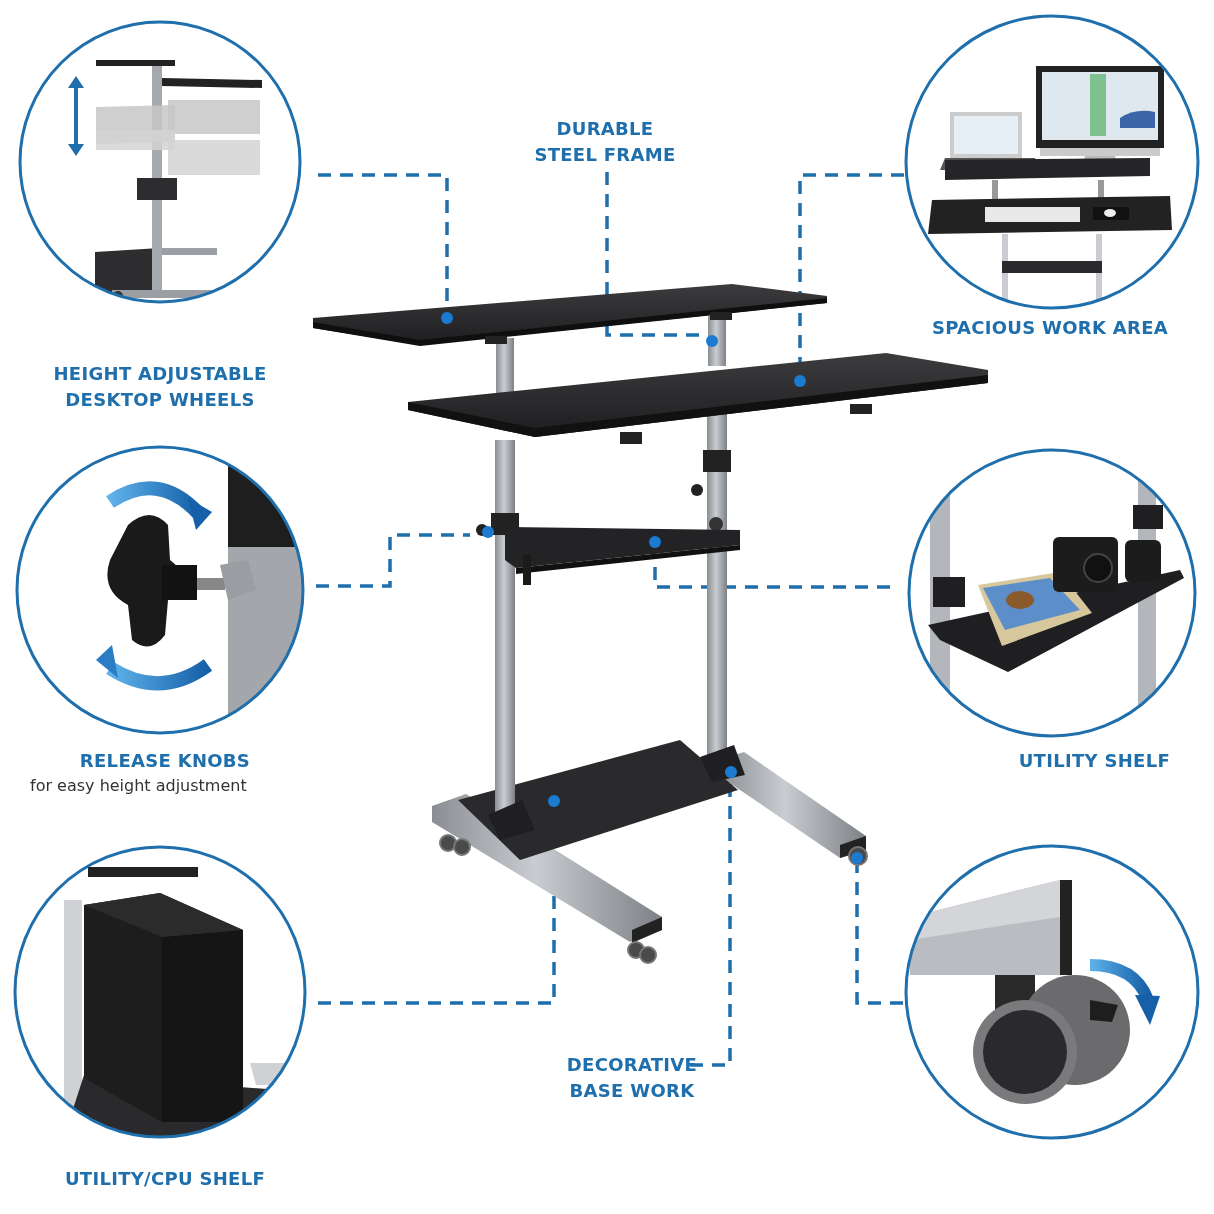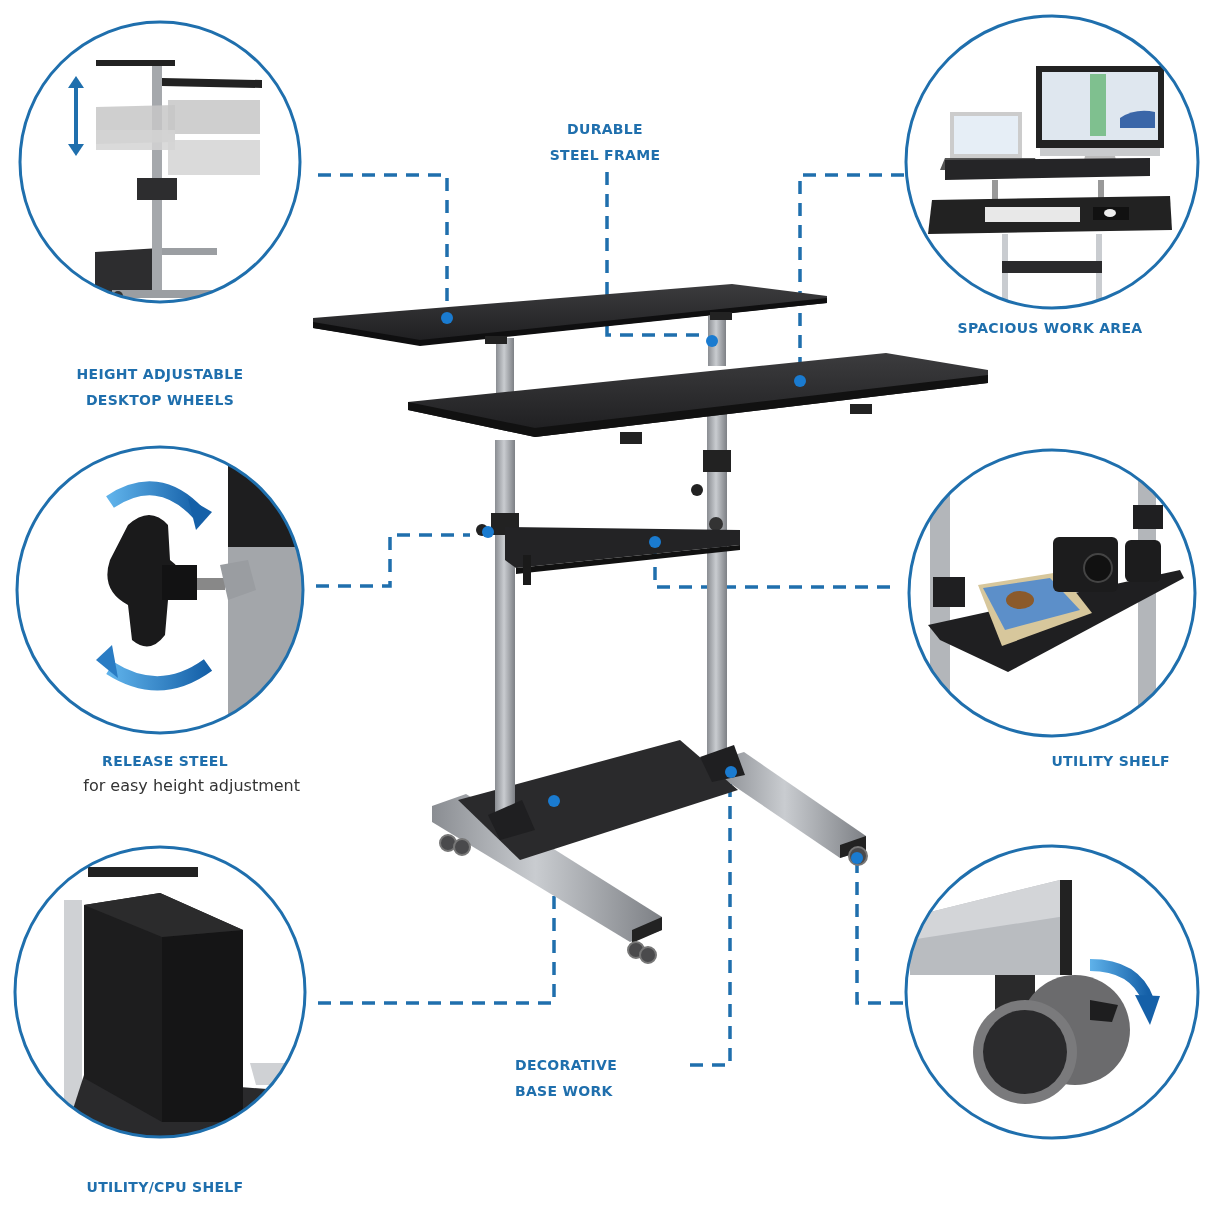--- a/index.html
+++ b/index.html
@@ -1,23 +1,23 @@
 <!DOCTYPE html>
 <html><head>
   <meta charset="utf-8">
   <style>
     html, body { margin: 0; padding: 0; background: #ffffff; }
     body { width: 1214px; height: 1214px; position: relative; overflow: hidden;
            font-family: "Liberation Sans", "DejaVu Sans", sans-serif; }
     .canvas { position: absolute; inset: 0; }
     .label { position: absolute; color: #1f6fad; font-weight: 700; text-align: center;
-             letter-spacing: 0.3px; line-height: 26px; font-size: 14px;
+             letter-spacing: 0.3px; line-height: 26px; font-size: 18px;
              font-family: "DejaVu Sans", "Liberation Sans", sans-serif; }
     .label .line { display: block; white-space: nowrap; }
-    .sub { position: absolute; color: #333; font-size: 16px; text-align: right; white-space: nowrap;
+    .sub { position: absolute; color: #333; font-size: 16px; text-align: left; white-space: nowrap;
            font-family: "DejaVu Sans", sans-serif; }
     svg { position: absolute; left: 0; top: 0; }
   </style>
 </head>
 <body>
 
 <div class="canvas">
 
   <svg width="1214" height="1214" viewBox="0 0 1214 1214">
     <defs>
@@ -237,30 +237,30 @@
   <div class="label" style="left:500px; top:116px; width:210px;">
     <span class="line">DURABLE</span>
     <span class="line">STEEL FRAME</span>
   </div>
 
   <div class="label" style="left:900px; top:315px; width:300px;">
     <span class="line">SPACIOUS WORK AREA</span>
   </div>
 
   <div class="label" style="left:30px; top:748px; width:270px;">
-    <span class="line">RELEASE STEEL</span>
+    <span class="line">RELEASE KNOBS</span>
   </div>
   <div class="sub" style="left:30px; top:776px; width:270px;">for easy height adjustment</div>
 
   <div class="label" style="left:930px; top:748px; width:240px;text-align:right;">
     <span class="line">UTILITY SHELF</span>
   </div>
 
-  <div class="label" style="left:30px; top:1166px; width:270px;margin-top:8px;">
+  <div class="label" style="left:30px; top:1166px; width:270px;">
     <span class="line">UTILITY/CPU SHELF</span>
   </div>
 
-  <div class="label" style="left:515px; top:1052px; width:180px; text-align:left;">
+  <div class="label" style="left:542px; top:1052px; width:180px; text-align:center;">
     <span class="line">DECORATIVE</span>
     <span class="line">BASE WORK</span>
   </div>
 
 </div>
 
 </body></html>

